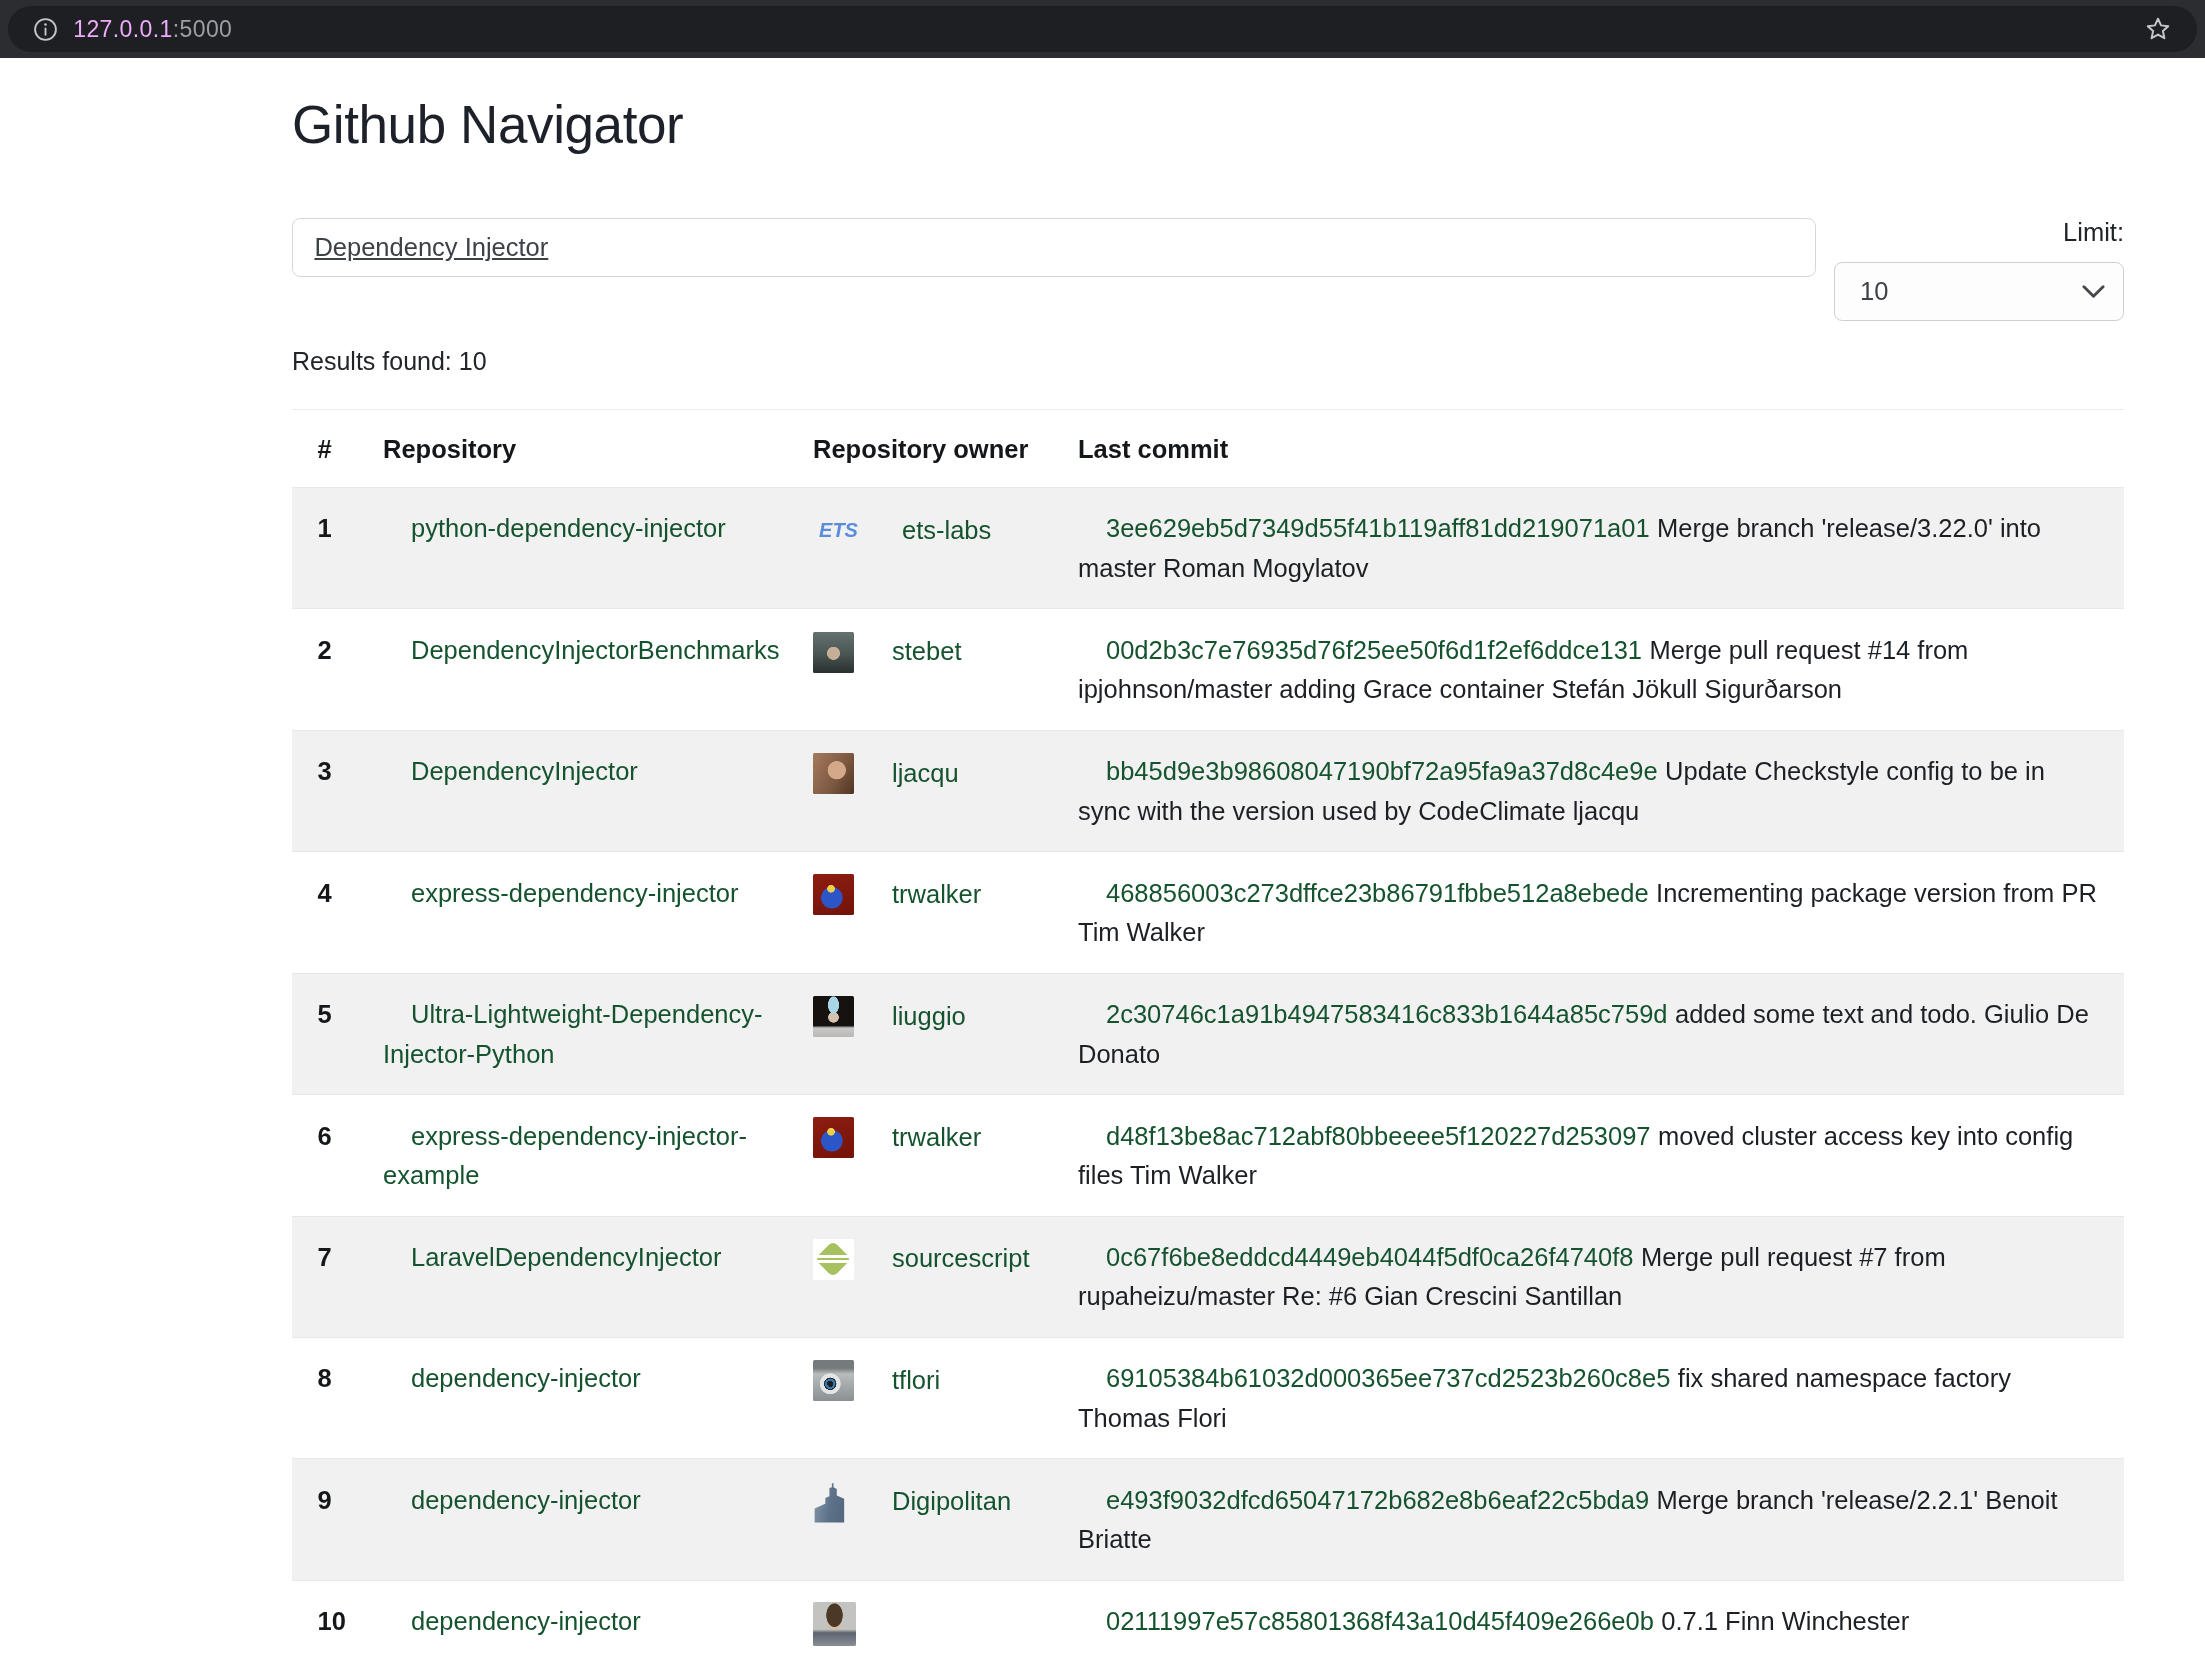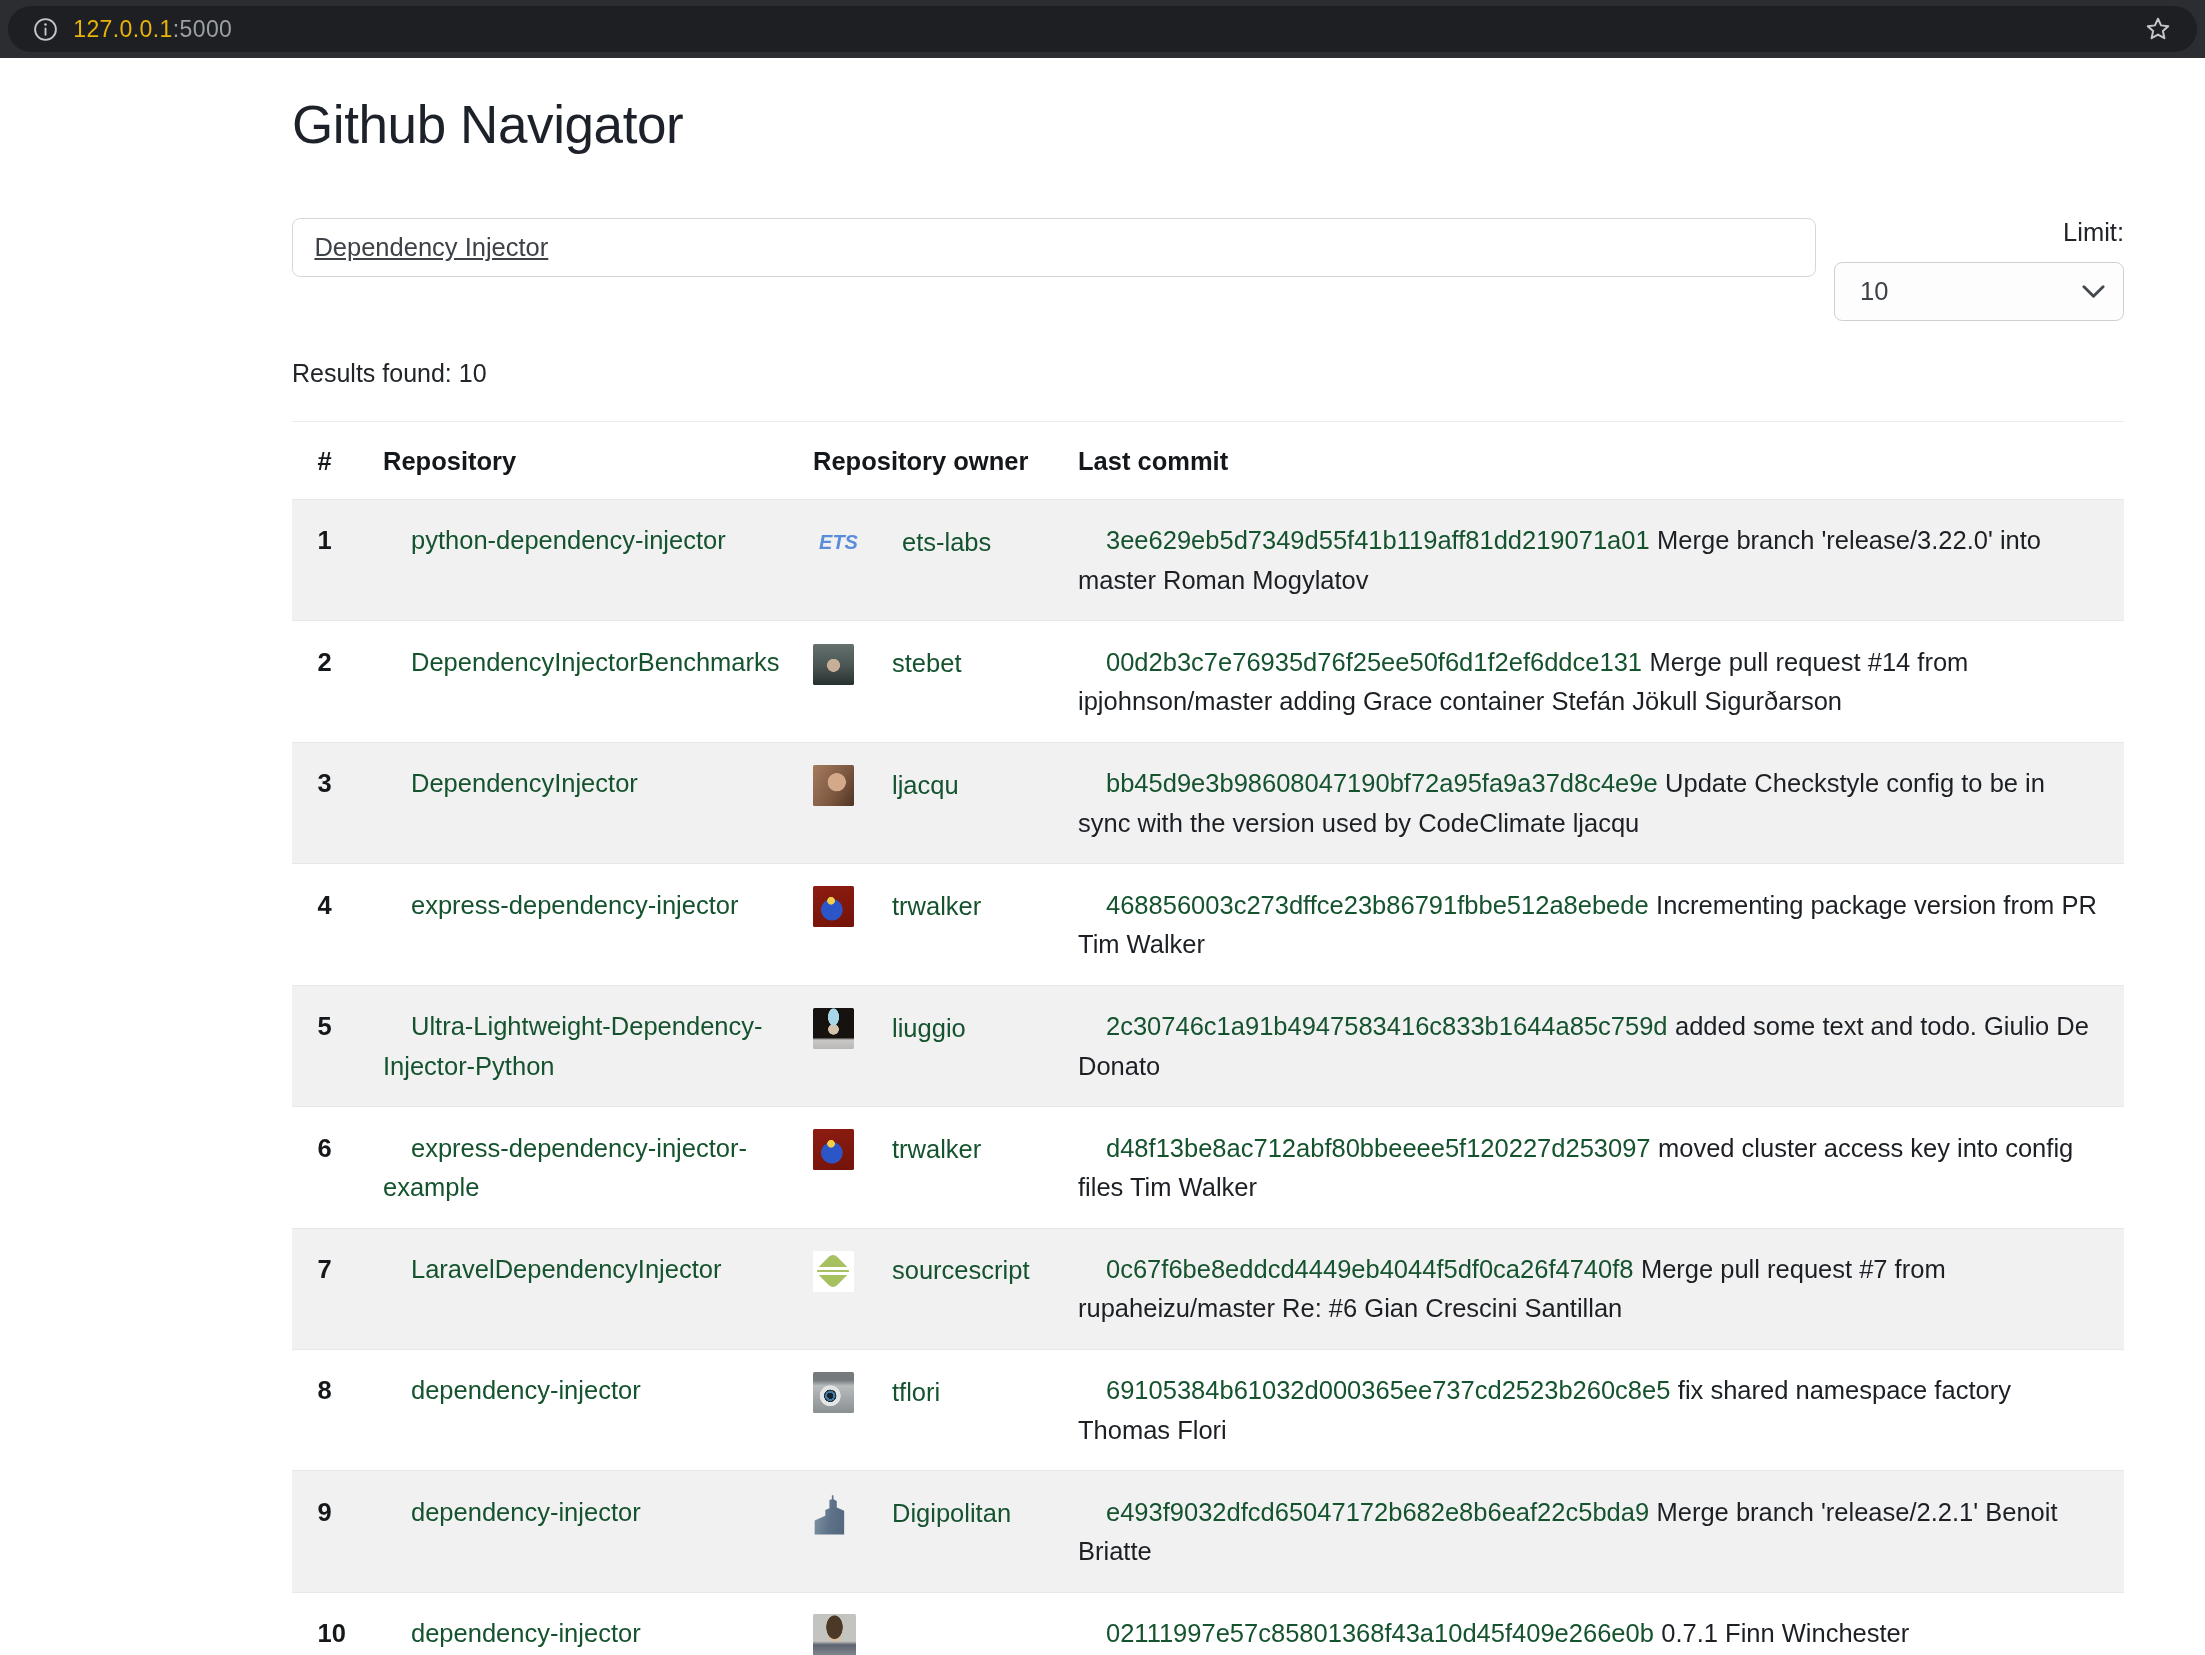--- a/index.html
+++ b/index.html
@@ -21,21 +21,21 @@
     position: absolute;
     left: 8.2px; right: 8.2px; top: 5.8px; bottom: 5.8px;
     background: #1d1f22;
     border-radius: 23px;
     display: flex;
     align-items: center;
     padding: 0 25px;
   }
   .info-icon { width: 25px; height: 25px; flex: 0 0 auto; margin-right: 15px; }
   .url { font-size: 23px; letter-spacing: 0.4px; white-space: nowrap; }
-  .url .host { color: #eab308; }
+  .url .host { color: #f0abfc; }
   .url .port { color: #9aa0a6; }
   .bar-spacer { flex: 1; }
   .star-icon { width: 28px; height: 28px; flex: 0 0 auto; }
 
   
   .container { width: 1832px; margin-left: 292px; }
 
   h1.page-title {
     font-size: 53px;
     font-weight: 400;
@@ -72,21 +72,21 @@
     display: flex;
     align-items: center;
     justify-content: space-between;
     padding: 0 18px 0 25px;
     font-size: 25.5px;
     color: #3c4248;
     cursor: default;
   }
   .chevron-down-icon { width: 23px; height: 15px; }
 
-  .results-text { margin-top: 38px; font-size: 25px; color: #212529; }
+  .results-text { margin-top: 26px; font-size: 25px; color: #212529; }
 
   hr.divider {
     border: none;
     border-top: 1.6px solid #e9ebed;
     margin: 33px 0 0 0;
   }
 
   
   table.results {
     width: 100%;

